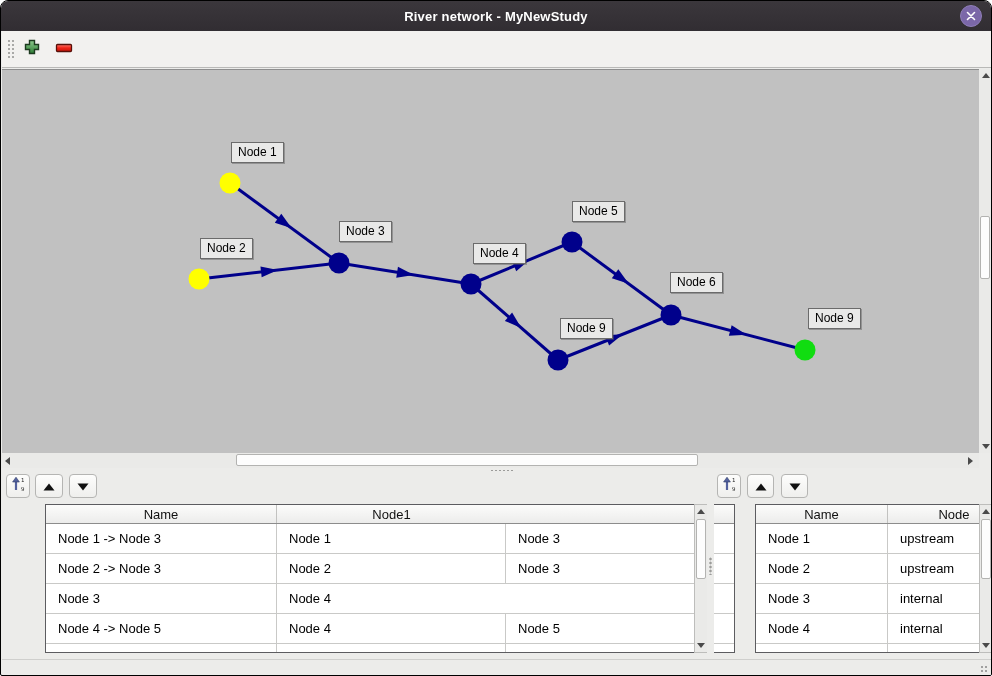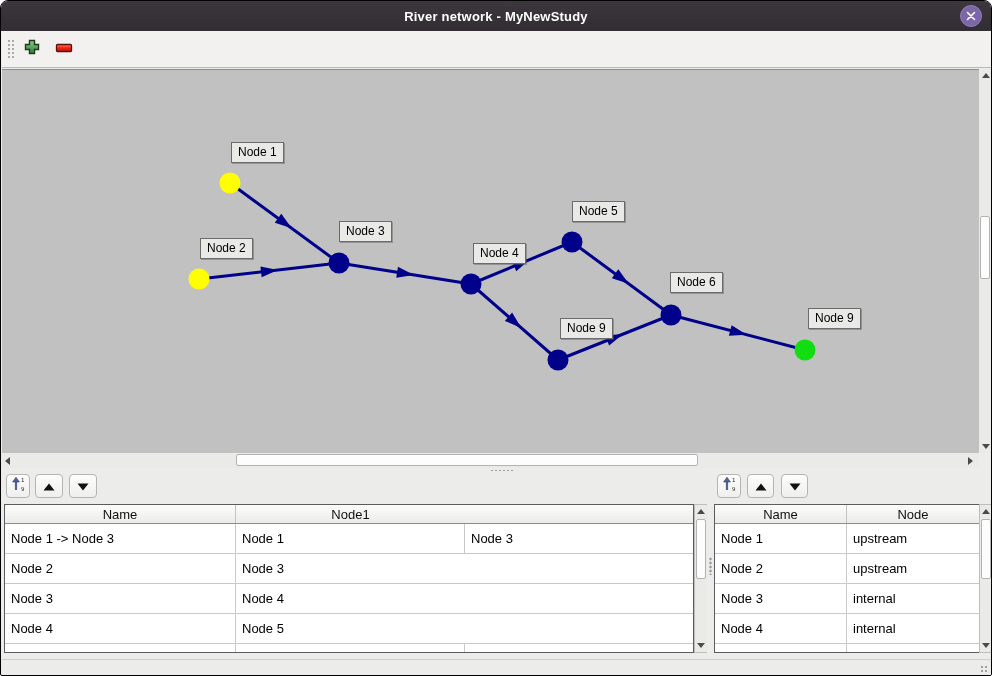--- a/index.html
+++ b/index.html
@@ -70,30 +70,30 @@
     display:flex; align-items:center; justify-content:center;
   }
   .vsplit {
     position:absolute; left:705px; top:0; width:7px; height:186px; background:#ececea;
   }
   .vsplit .dots {
     position:absolute; left:2px; top:84px; width:3px; height:18px;
     background-image:radial-gradient(#9c9c9a 1px, transparent 1.2px); background-size:3px 4px;
   }
   
-  .tbl { position:absolute; background:#ec4899; border:1px solid #5c5c60; overflow:hidden; }
+  .tbl { position:absolute; background:#ec4899; border:1px solid #5c5c60; overflow:hidden;margin-left:41px; }
   .tbl-head { display:grid; height:19px; background:linear-gradient(#fcfcfb,#ececeb); border-bottom:1px solid #8c8c8c; }
   .tbl-head > div {
     font-size:13px; color:#111; display:flex; align-items:center; justify-content:center;
     border-right:1px solid #c2c2c0; overflow:hidden;
   }
   .tbl-head > div:last-child { border-right:none; }
   .tbl-row { display:grid; height:30px; border-bottom:1px solid #c9c9c7; background:#fff; }
   .tbl-row > div {
-    font-size:13px; color:#000; display:flex; align-items:center; padding-left:6px;
+    font-size:13px; color:#000; display:flex; align-items:center; padding-left:12px;
     border-right:1px solid #c9c9c7; overflow:hidden; white-space:nowrap;
   }
   .tbl-row > div:last-child { border-right:none; }
   .tbl-left  { left:2px;  top:31px; width:690px; height:149px; }
   .tbl-right { left:712px; top:31px; width:266px; height:149px; }
   .tbl-left .tbl-head, .tbl-left .tbl-row { grid-template-columns:231px 229px 228px; }
   .tbl-right .tbl-head, .tbl-right .tbl-row { grid-template-columns:132px 132px; }
   .tbl-sb { position:absolute; top:31px; width:14px; height:149px; background:#eaeae8; border:1px solid #bdbdbb; }
   .tbl-sb .sb-thumb { left:1px; width:10px; }
   
@@ -261,28 +261,30 @@
         <div class="tbl-head">
           <div>Name</div>
           <div>Node1</div>
         </div>
         <div class="tbl-row">
           <div>Node 1 -&gt; Node 3</div>
           <div>Node 1</div>
           <div>Node 3</div>
         </div>
         <div class="tbl-row">
+          <div>Node 2 -&gt; Node 3</div>
           <div>Node 2</div>
           <div>Node 3</div>
         </div>
         <div class="tbl-row">
           <div>Node 3</div>
           <div>Node 4</div>
         </div>
         <div class="tbl-row">
+          <div>Node 4 -&gt; Node 5</div>
           <div>Node 4</div>
           <div>Node 5</div>
         </div>
         <div class="tbl-row">
           <div></div>
           <div></div>
           <div></div>
         </div>
       </div>
     <div class="tbl-sb" style="left:692px;">

